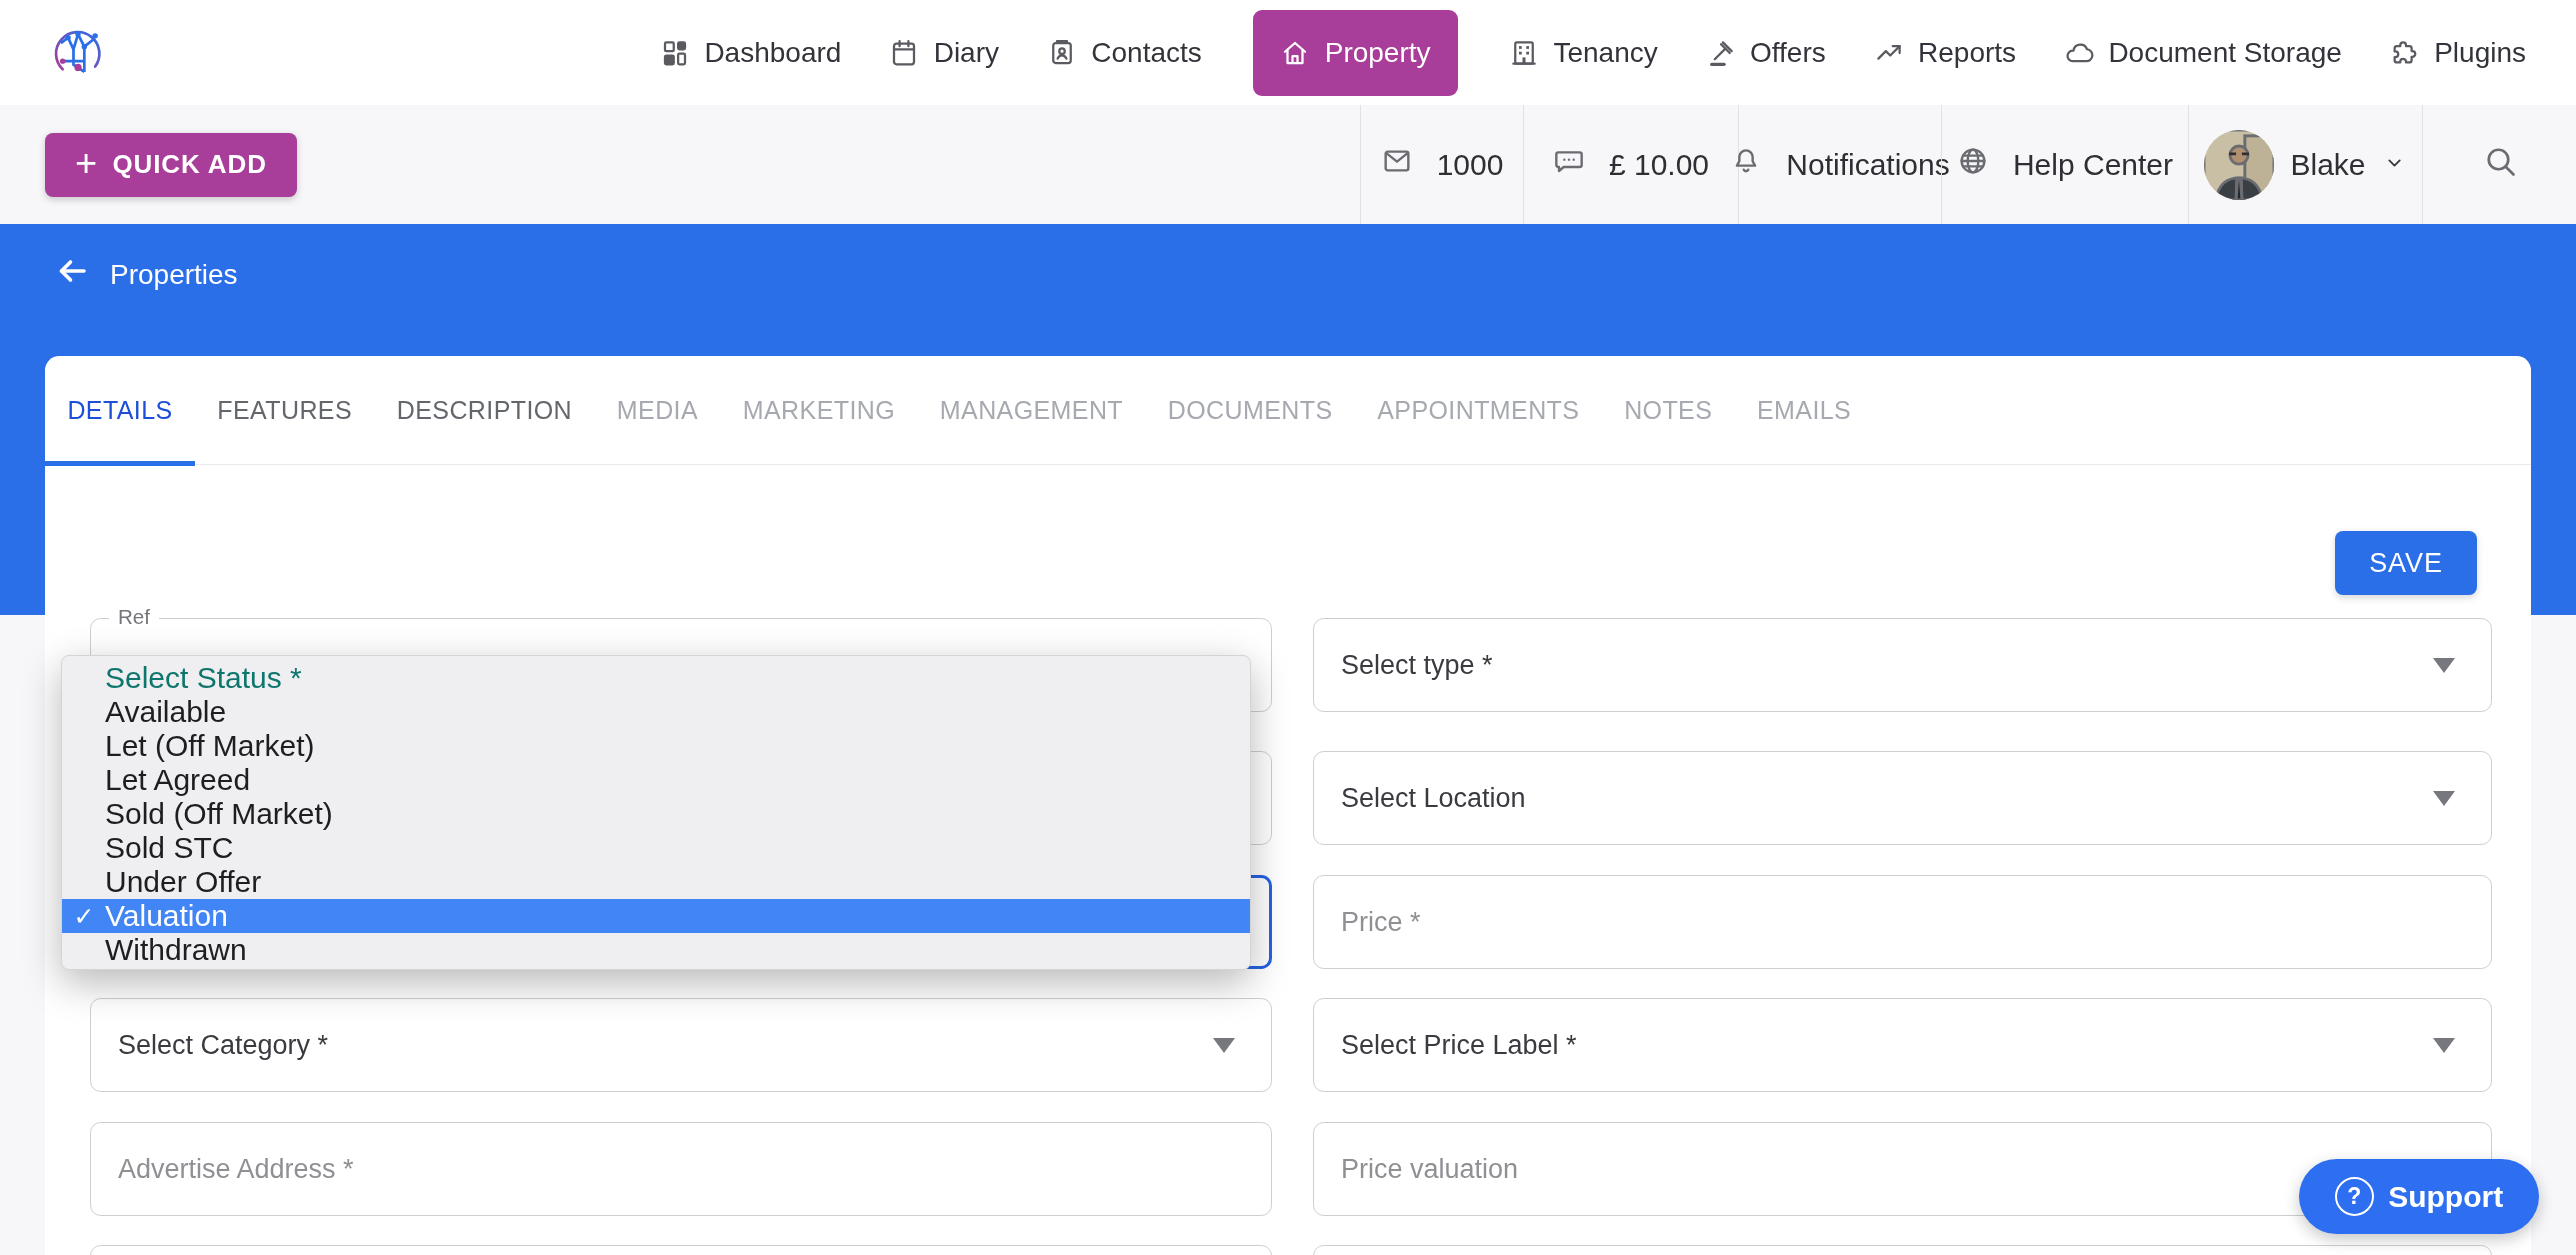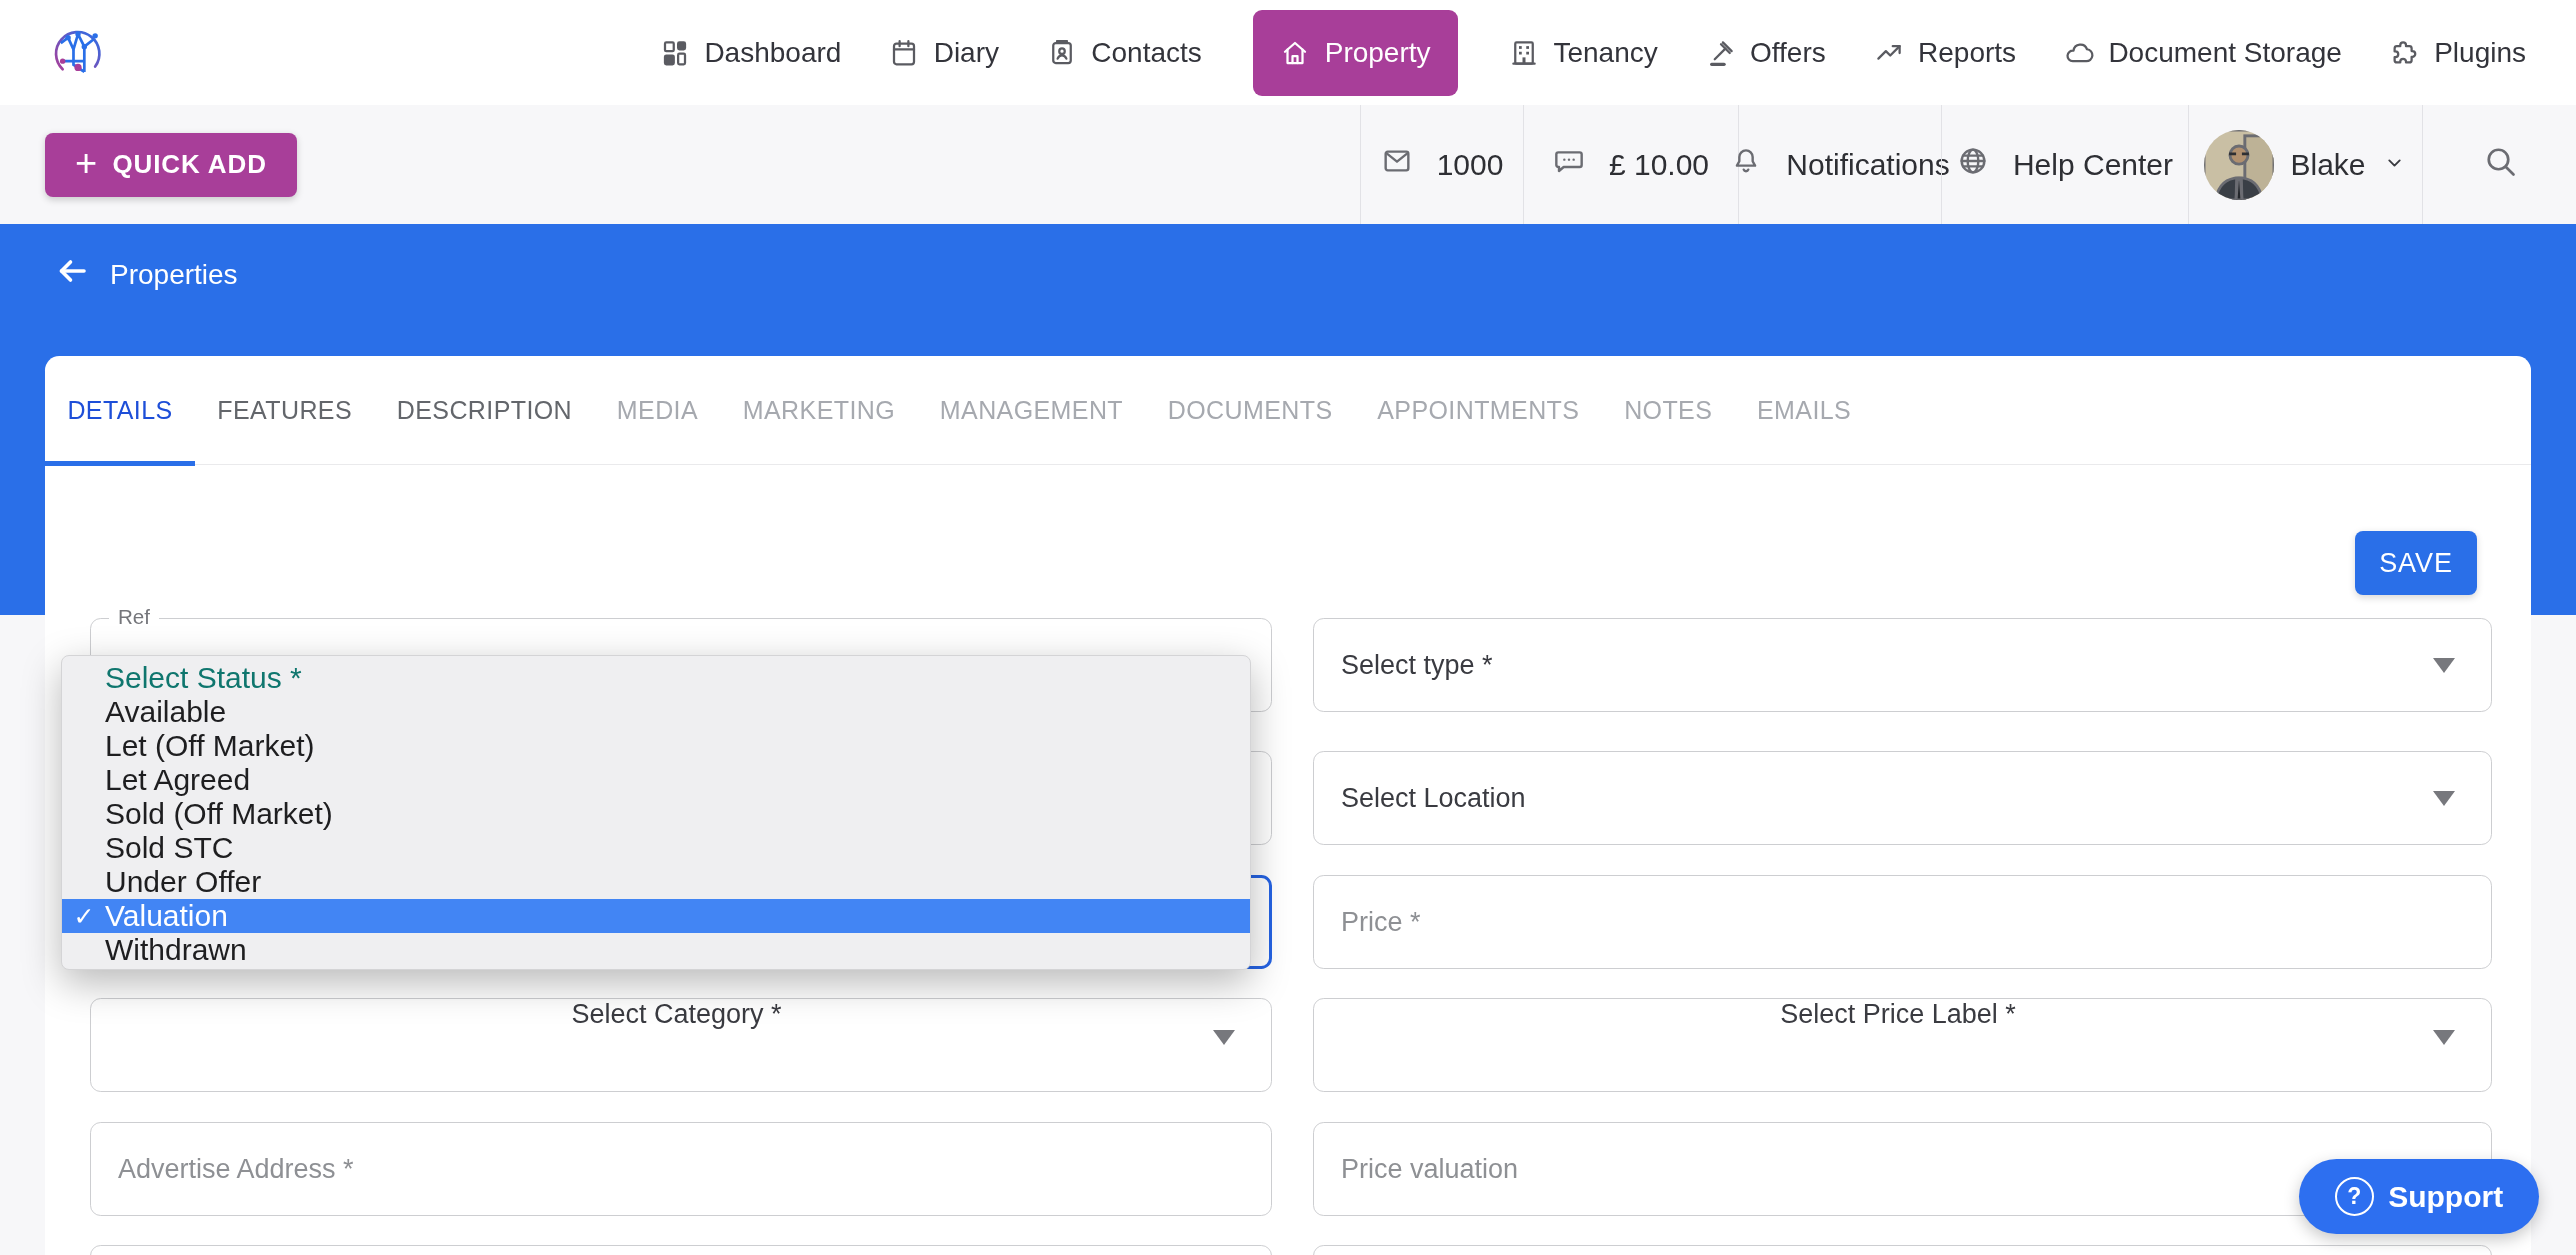--- a/index.html
+++ b/index.html
@@ -37,28 +37,28 @@
   .breadcrumb { position:absolute; top:253px; left:54px; display:flex; align-items:center; gap:20px; color:#FFFFFF; font-size:28px; cursor:pointer; z-index:2; }
 
   
   .card { position:absolute; top:356px; left:45px; width:2486px; height:949px; background:#FFFFFF; border-radius:14.3px 14.3px 0 0; z-index:10; }
   .tabs { display:flex; align-items:center; height:109px; border-bottom:1.8px solid #EAEAEC; }
   .tab { position:relative; padding:0 22.4px; font-size:25px; letter-spacing:0.4px; cursor:pointer; height:100%; display:flex; align-items:center; white-space:nowrap; }
   .tab.active { color:#1d4ed8; }
   .tab.active::after { content:""; position:absolute; left:0; right:0; bottom:-1.8px; height:4.5px; background:#2A6FE8; }
   .tab.enabled { color:#63666B; }
   .tab.disabled { color:#A6A9AF; }
-  .save { position:absolute; top:175px; right:54px; width:122px; height:64px; background:#2A6FE8; color:#FFFFFF; border:none; border-radius:8px; font-family:inherit; font-size:27px; letter-spacing:0.9px; cursor:pointer; box-shadow:0 2.7px 7.2px rgba(0,0,0,0.15); }
+  .save { position:absolute; top:175px; right:54px; width:142px; height:64px; background:#2A6FE8; color:#FFFFFF; border:none; border-radius:8px; font-family:inherit; font-size:27px; letter-spacing:0.9px; cursor:pointer; box-shadow:0 2.7px 7.2px rgba(0,0,0,0.15); }
 
   
   .field { position:absolute; height:94px; background:#FFFFFF; border:1.8px solid #CDCED1; border-radius:10.7px; display:flex; align-items:center; padding:0 36px 0 27px; font-size:27px; }
   .field.colL { left:45px; width:1182px; }
   .field.colR { left:1268px; width:1179px; }
   .r1 { top:262px; } .r2 { top:395px; } .r3 { top:519px; }
-  .r4 { top:642px;flex-direction:column; } .r5 { top:766px; } .r6 { top:889px; }
+  .r4 { top:642px; } .r5 { top:766px; } .r6 { top:889px; }
   .field .lbl-dark { color:#3A3B41; }
   .field input { border:none; outline:none; background:transparent; width:100%; height:100%; font-family:inherit; font-size:27px; color:#303237; }
   .field input::placeholder { color:#8E9094; opacity:1; }
   .caret { margin-left:auto; width:0; height:0; border-left:11.6px solid transparent; border-right:11.6px solid transparent; border-top:15px solid #77787D; }
   .field.focused { border:3.6px solid #2563E3; }
   .float-label { position:absolute; top:249px; left:64px; background:#FFFFFF; padding:0 9px; font-size:20.6px; color:#75767B; z-index:3; }
 
   
   .dropdown { position:absolute; top:655px; left:61px; width:1190px; height:315px; background:#EFEFF1; border:0.9px solid #D4D4D6; border-radius:8px; box-shadow:0 12.5px 39px rgba(0,0,0,0.28); padding:4.5px 0; z-index:50; }
   .dd-item { position:relative; height:34px; line-height:34px; padding-left:43px; font-size:30px; color:#1E1E20; cursor:pointer; white-space:nowrap; }

